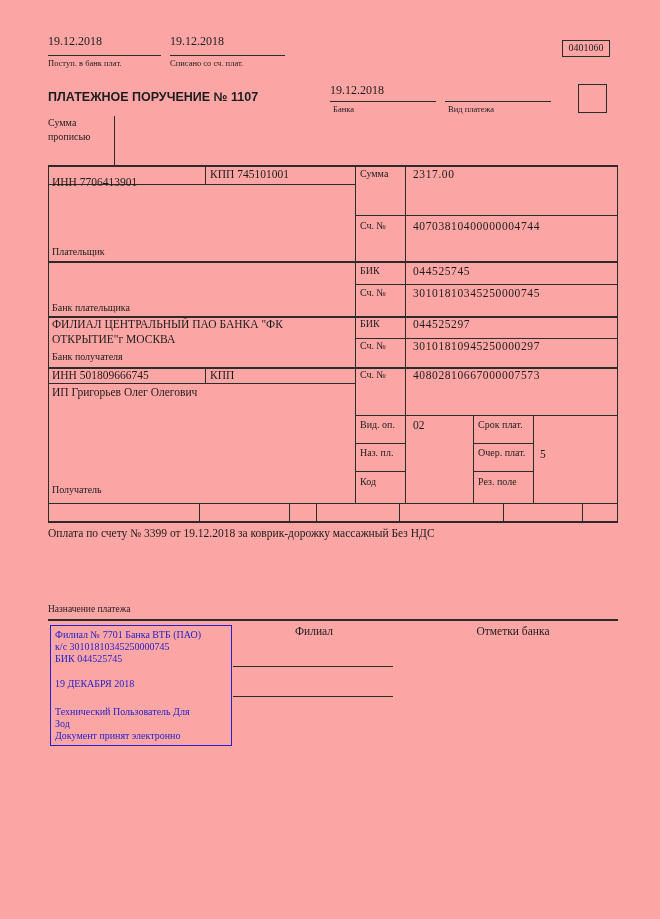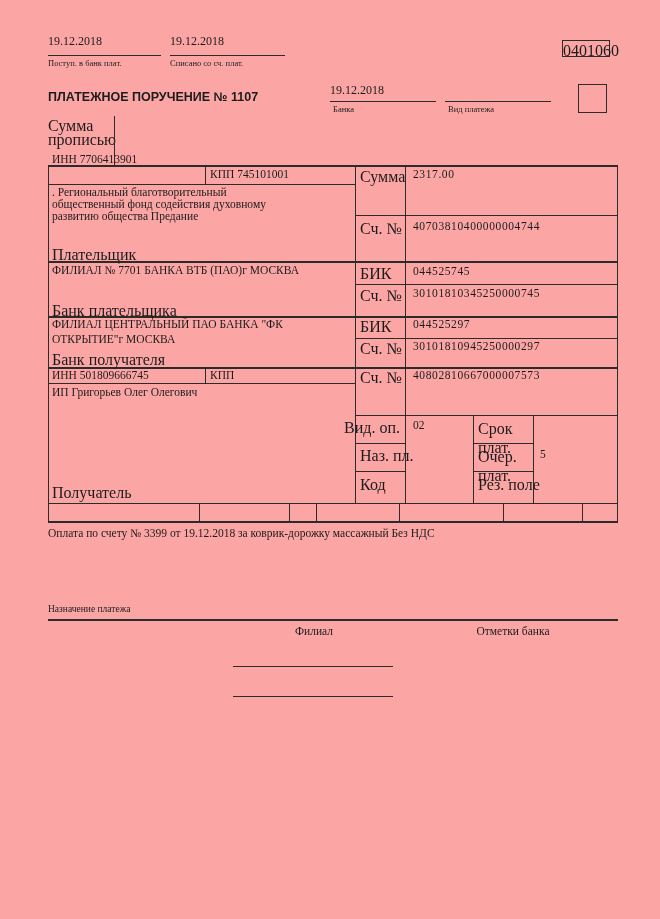--- a/index.html
+++ b/index.html
@@ -2,21 +2,21 @@
 <html style="--stamp-blue: #2222cc; --line-black: #2b2b2b;"><head>
 <meta charset="utf-8">
 <style>
   html,body{margin:0;padding:0;background:#fff;}
   #page{position:relative;width:660px;height:919px;background:#fca5a5;overflow:hidden;
         font-family:"Liberation Serif",serif;color:#1c1c1c;}
   .t{position:absolute;white-space:nowrap;color:#1c1c1c;line-height:1.12;}
   .wrap{white-space:normal;}
   .s8{font-size:8.5px;}
   .s9{font-size:9.5px;}
-  .s10{font-size:16px;}
+  .s10{font-size:10px;}
   .s11{font-size:11.5px;}
   .s12{font-size:12px;}
   .num{letter-spacing:0.6px;}
   .b{font-weight:bold;}
   .i{font-style:italic;}
   .sans{font-family:Liberation Sans, sans-serif;}
   .ctr{text-align:center;}
   .hl{position:absolute;height:1px;background:#2b2b2b;}
   .hl2{position:absolute;height:2px;background:#2b2b2b;}
   .vl{position:absolute;width:1px;background:#2b2b2b;}
@@ -78,63 +78,70 @@
   <div class="hl" style="left:473px;top:471px;width:60px"></div>
   <div class="hl" style="left:48px;top:503px;width:570px"></div>
   <div class="vl" style="left:199px;top:503px;height:18px"></div>
   <div class="vl" style="left:289px;top:503px;height:18px"></div>
   <div class="vl" style="left:316px;top:503px;height:18px"></div>
   <div class="vl" style="left:399px;top:503px;height:18px"></div>
   <div class="vl" style="left:503px;top:503px;height:18px"></div>
   <div class="vl" style="left:582px;top:503px;height:18px"></div>
   <div class="hl2" style="left:48px;top:521px;width:570px"></div>
 
-  <div class="t s11" style="left:52px;top:153px">ИНН 7706413901</div>
+  <div class="t s11" style="left:52px;top:176px">ИНН 7706413901</div>
   <div class="t s11" style="left:210px;top:168px">КПП 745101001</div>
   <div class="t s10" style="left:360px;top:168px">Сумма</div>
   <div class="t s11 num" style="left:413px;top:168px">2317.00</div>
-  <div class="t s11 wrap" style="left:52px;top:186px;width:230px;line-height:1.05">. Региональный благотворительный общественный фонд содействия духовному развитию общества Предание</div>
   <div class="t s10" style="left:360px;top:220px">Сч. №</div>
   <div class="t s11 num" style="left:413px;top:220px">40703810400000004744</div>
   <div class="t s10" style="left:52px;top:246px">Плательщик</div>
 
-  <div class="t s11" style="left:52px;top:264px">ФИЛИАЛ № 7701 БАНКА ВТБ (ПАО)г МОСКВА</div>
   <div class="t s10" style="left:360px;top:265px">БИК</div>
   <div class="t s11 num" style="left:413px;top:265px">044525745</div>
   <div class="t s10" style="left:360px;top:287px">Сч. №</div>
   <div class="t s11 num" style="left:413px;top:287px">30101810345250000745</div>
   <div class="t s10" style="left:52px;top:302px">Банк плательщика</div>
 
   <div class="t s11 wrap" style="left:52px;top:317px;width:300px;line-height:1.3">ФИЛИАЛ ЦЕНТРАЛЬНЫЙ ПАО БАНКА "ФК ОТКРЫТИЕ"г МОСКВА</div>
   <div class="t s10" style="left:360px;top:318px">БИК</div>
   <div class="t s11 num" style="left:413px;top:318px">044525297</div>
   <div class="t s10" style="left:360px;top:340px">Сч. №</div>
   <div class="t s11 num" style="left:413px;top:340px">30101810945250000297</div>
   <div class="t s10" style="left:52px;top:351px">Банк получателя</div>
 
   <div class="t s11" style="left:52px;top:369px">ИНН 501809666745</div>
   <div class="t s11" style="left:210px;top:369px">КПП</div>
   <div class="t s10" style="left:360px;top:369px">Сч. №</div>
   <div class="t s11 num" style="left:413px;top:369px">40802810667000007573</div>
   <div class="t s11" style="left:52px;top:386px">ИП Григорьев Олег Олегович</div>
   <div class="t s10" style="left:52px;top:484px">Получатель</div>
 
-  <div class="t s10" style="left:344px;top:419px">Вид. оп.</div>
+  <div class="t s10" style="left:360px;top:419px">Вид. оп.</div>
   <div class="t s11" style="left:413px;top:419px">02</div>
   <div class="t s10 wrap" style="left:478px;top:419px;width:50px;line-height:1.2">Срок плат.</div>
   <div class="t s10" style="left:360px;top:447px">Наз. пл.</div>
   <div class="t s10 wrap" style="left:478px;top:447px;width:50px;line-height:1.2">Очер. плат.</div>
   <div class="t s11" style="left:540px;top:448px">5</div>
   <div class="t s10" style="left:360px;top:476px">Код</div>
   <div class="t s10" style="left:478px;top:476px">Рез. поле</div>
 
   <div class="t s11" style="left:48px;top:527px">Оплата по счету № 3399 от 19.12.2018 за коврик-дорожку массажный Без НДС</div>
   <div class="t s9" style="left:48px;top:604px">Назначение платежа</div>
   <div class="hl2" style="left:48px;top:619px;width:570px"></div>
 
+  <div class="bluebox" style="left:50px;top:625px;width:182px;height:121px">
+    <div class="in blue s10" style="left:4px;top:3px">Филиал № 7701 Банка ВТБ (ПАО)</div>
+    <div class="in blue s10" style="left:4px;top:15px">к/с 30101810345250000745</div>
+    <div class="in blue s10" style="left:4px;top:27px">БИК 044525745</div>
+    <div class="in blue s10" style="left:4px;top:52px">19 ДЕКАБРЯ 2018</div>
+    <div class="in blue s10" style="left:4px;top:80px">Технический Пользователь Для</div>
+    <div class="in blue s10" style="left:4px;top:92px">Зод</div>
+    <div class="in blue s10" style="left:4px;top:104px">Документ принят электронно</div>
+  </div>
 
   <div class="t s11 ctr" style="left:233px;top:625px;width:162px">Филиал</div>
   <div class="hl" style="left:233px;top:666px;width:160px"></div>
   <div class="hl" style="left:233px;top:696px;width:160px"></div>
 
   <div class="t s11 ctr" style="left:420px;top:625px;width:186px">Отметки банка</div>
 
 </div>
 
 </body></html>

